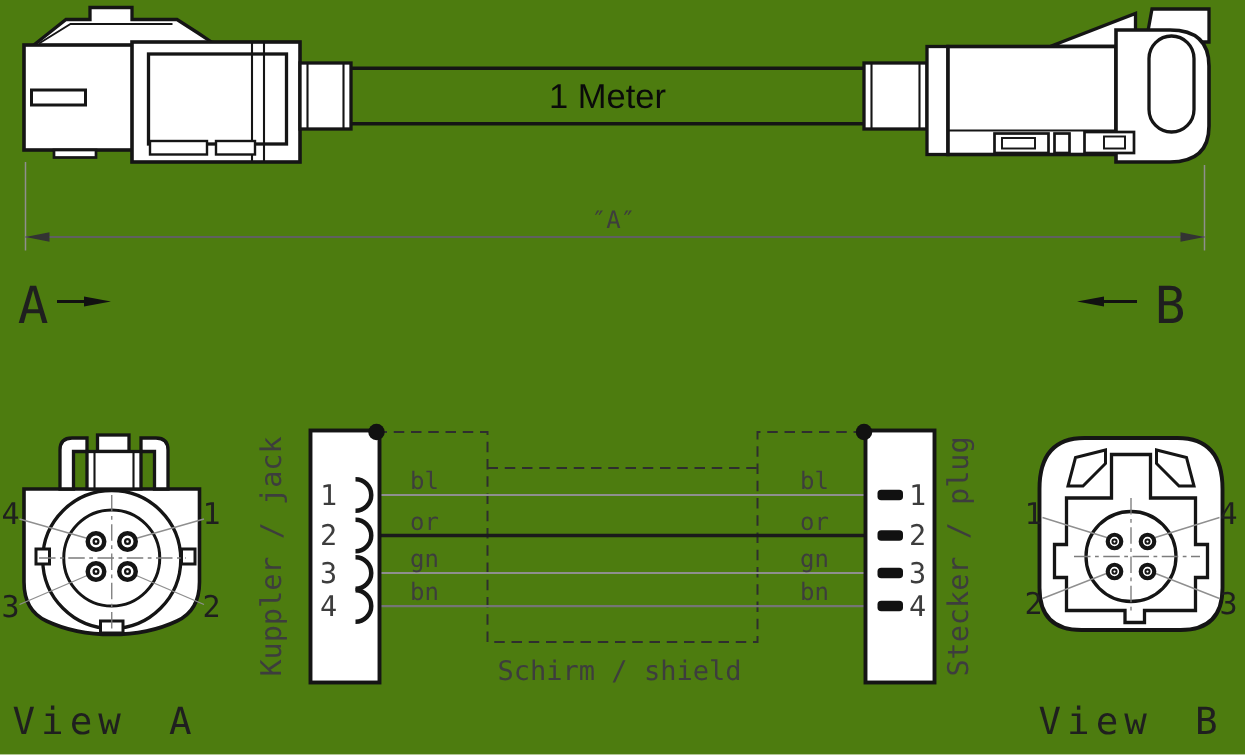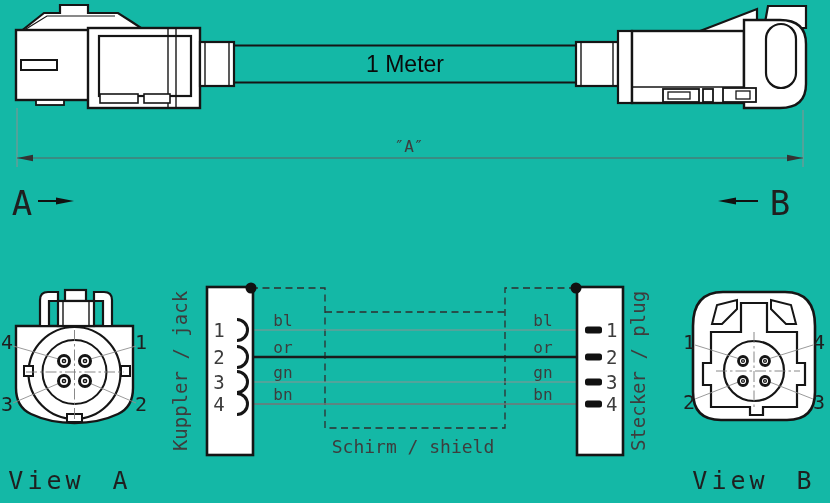--- a/index.html
+++ b/index.html
@@ -1,16 +1,16 @@
 <!DOCTYPE html>
 <html><head>
 <meta charset="utf-8">
 <style>
   html,body{margin:0;padding:0;background:#fff;}
-  .stage{position:relative;width:830px;height:503px;background:#14b8a6;overflow:hidden;}
+  .stage{position:relative;width:830px;height:503px;background:#4d7c0f;overflow:hidden;}
   svg{display:block;}
   .tech{font-family:"DejaVu Sans Mono",monospace;fill:#3d3d3d;}
   .tech-dark{font-family:"DejaVu Sans Mono",monospace;fill:#1f1f1f;}
   .sans{font-family:"Liberation Sans",sans-serif;fill:#0a0a0a;}
   .ol{fill:#ffffff;stroke:#151515;}
   .nf{fill:none;stroke:#151515;}
   .thin{fill:none;stroke:#8f8f8f;}
   .dash{fill:none;stroke:#2e2e2e;stroke-dasharray:7 4.5;}
   .cline{fill:none;stroke:#7c7c7c;stroke-dasharray:11 3 2.5 3;}
 </style>

